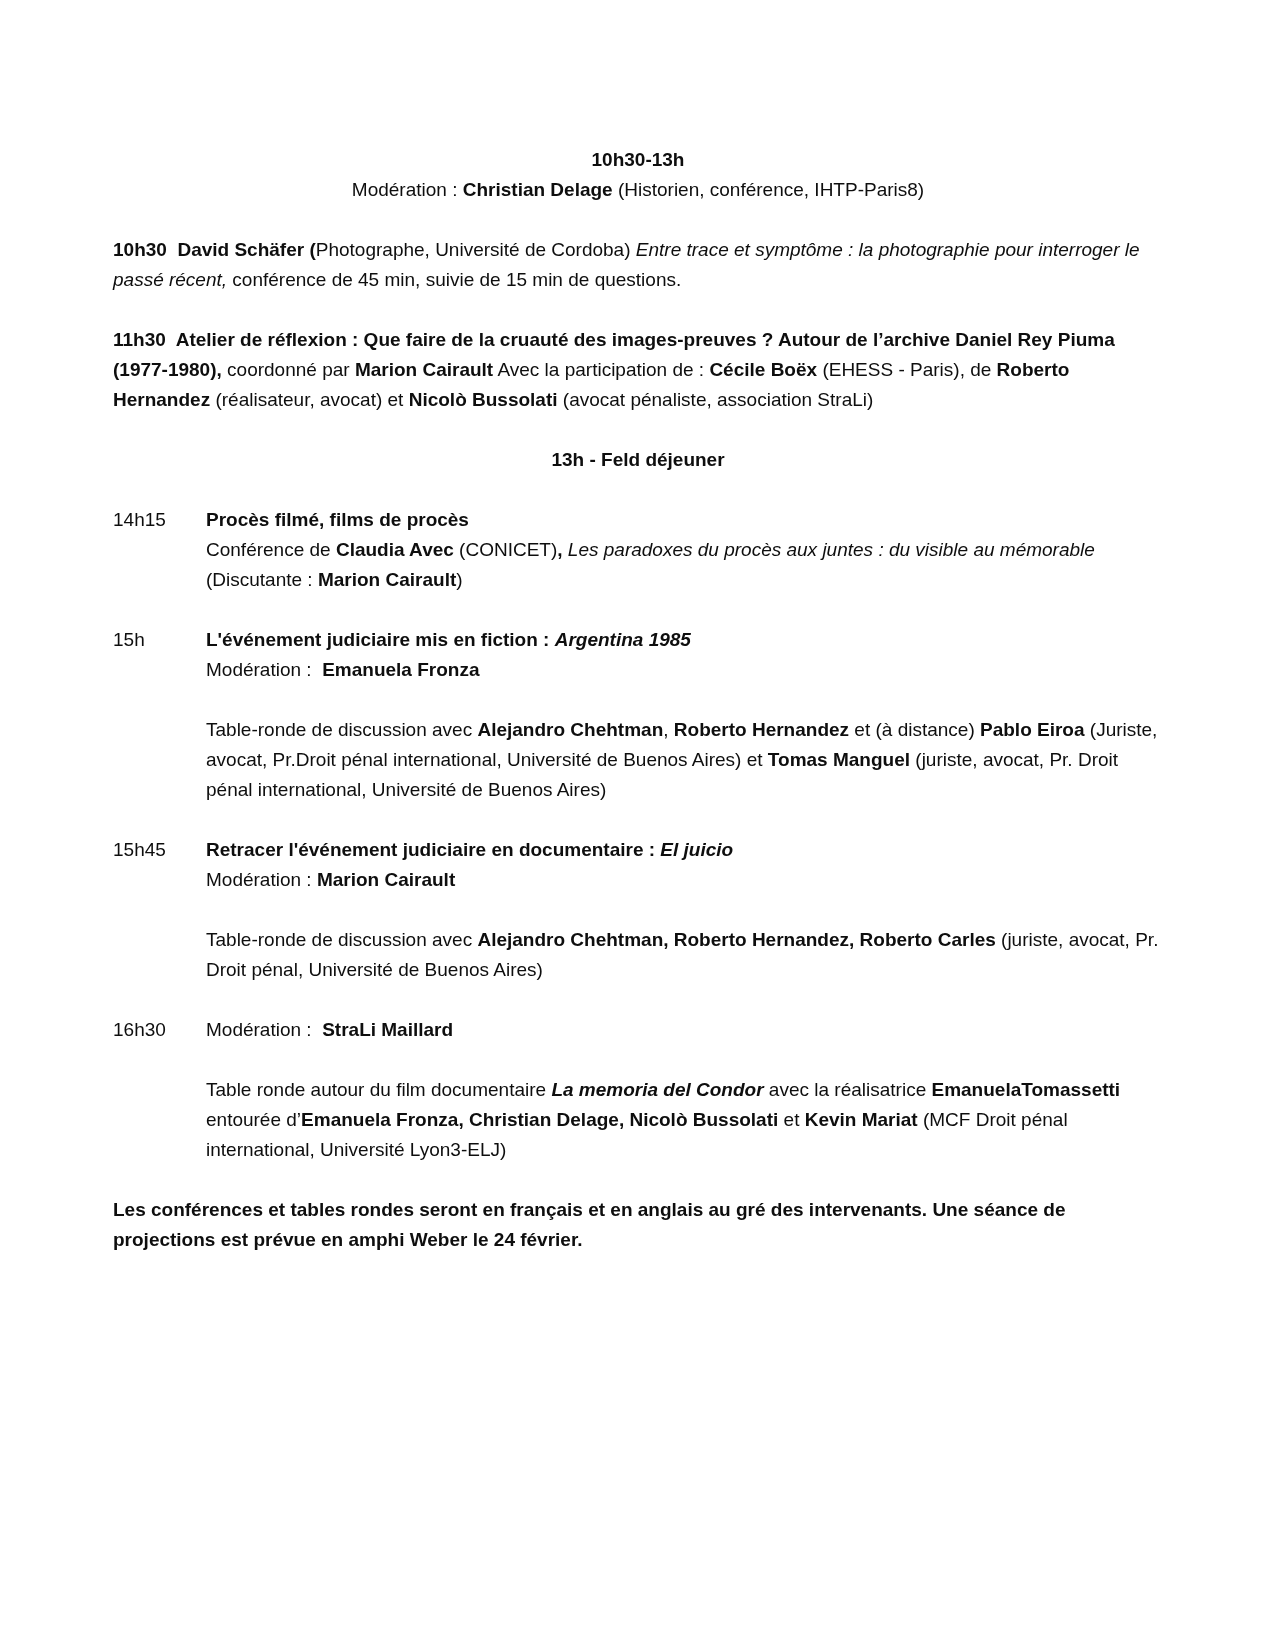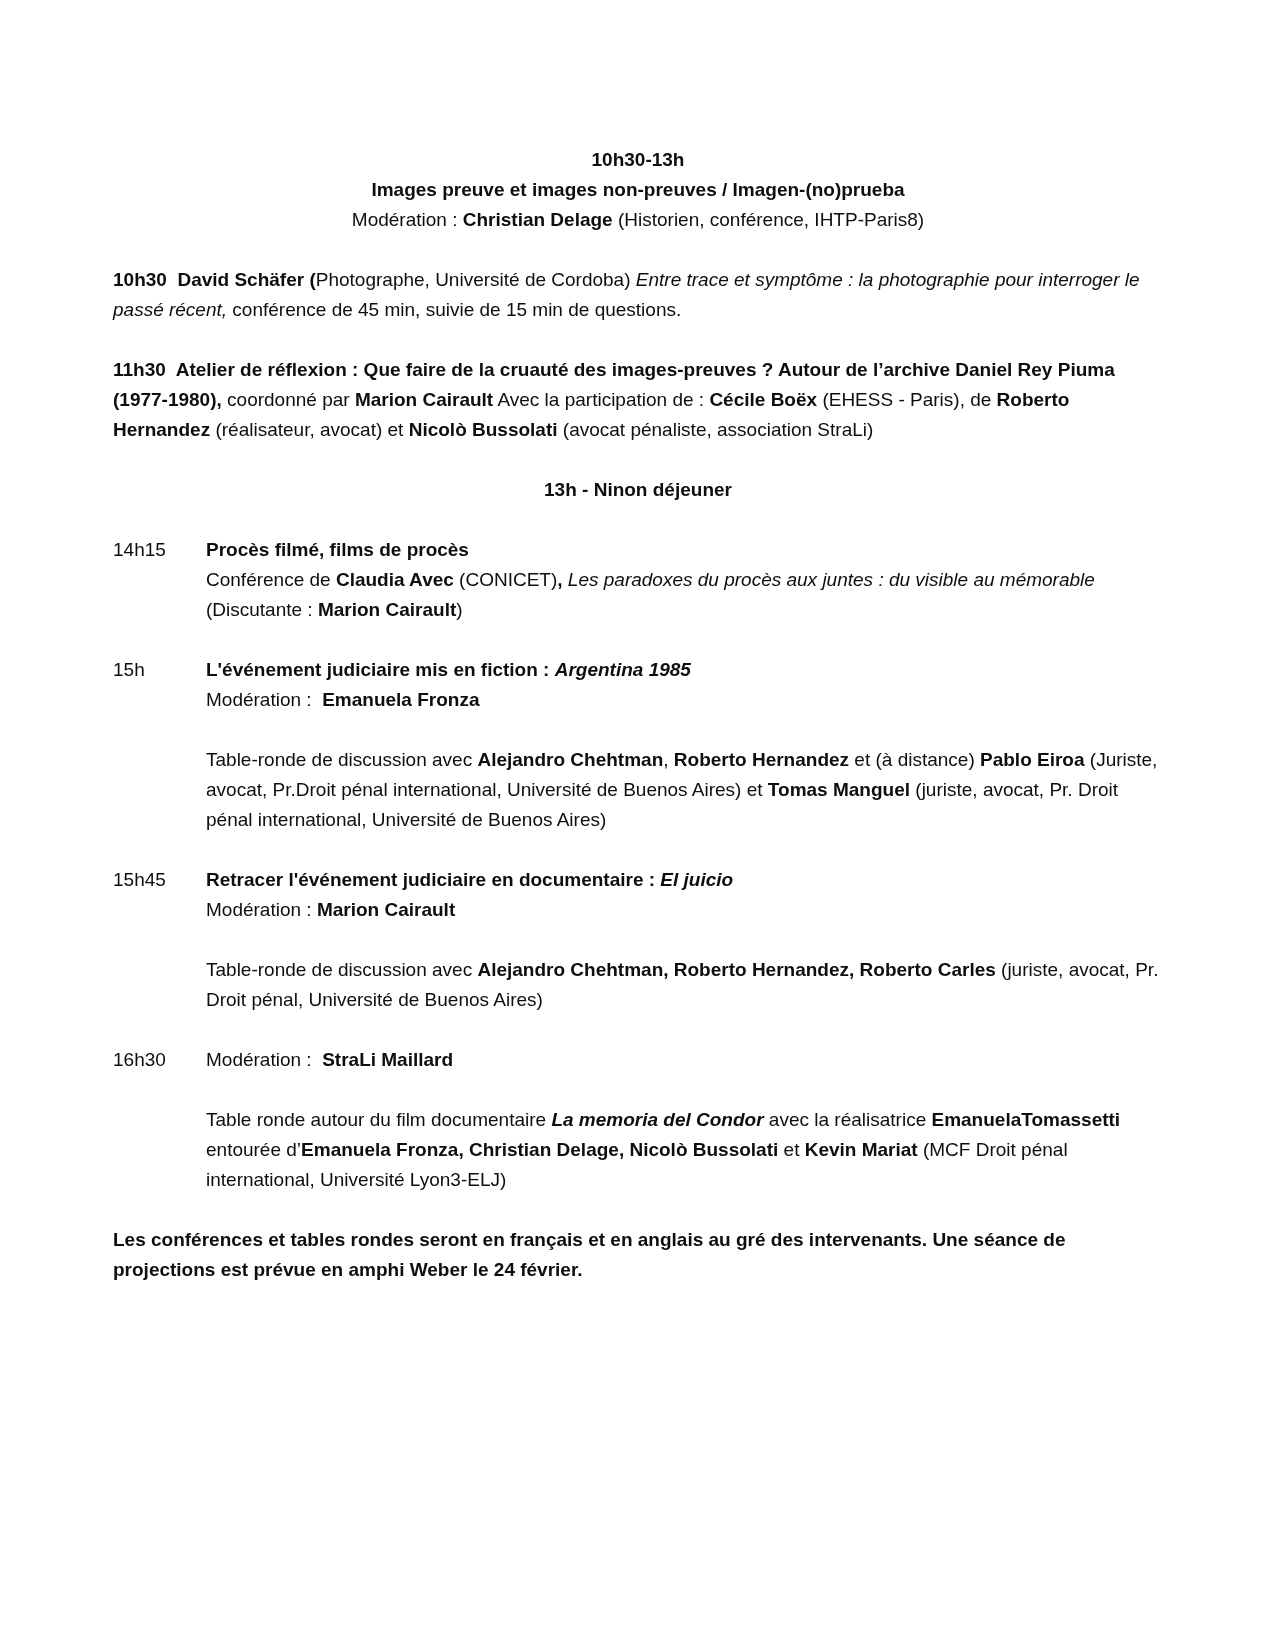--- a/index.html
+++ b/index.html
@@ -32,29 +32,28 @@
   .entry .body { flex: 1; min-width: 0; margin-left: 20px; }
   .roundtable { margin-top: 30px; }
 </style>
 </head>
 <body>
 
 <div class="page">
 
   <div class="header">
     <p class="centered"><span class="b">10h30-13h</span></p>
-    <p class="centered"><span class="b">Images preuve et images non-preuves / Imagen-(no)prueba</span></p>
     <p class="centered"><span>Modération : </span><span class="b">Christian Delage</span><span> (Historien, conférence, IHTP-Paris8)</span></p>
   </div>
 
   <p class="block"><span class="b">10h30  David Schäfer (</span><span>Photographe, Université de Cordoba) </span><span class="i">Entre trace et symptôme : la photographie pour interroger le passé récent,</span><span> conférence de 45 min, suivie de 15 min de questions.</span></p>
 
   <p class="block"><span class="b">11h30  Atelier de réflexion : Que faire de la cruauté des images-preuves ? Autour de l’archive Daniel Rey Piuma (1977-1980),</span><span> coordonné par </span><span class="b">Marion Cairault</span><span> Avec la participation de : </span><span class="b">Cécile Boëx</span><span> (EHESS - Paris), de </span><span class="b">Roberto Hernandez</span><span> (réalisateur, avocat) et </span><span class="b">Nicolò Bussolati</span><span> (avocat pénaliste, association StraLi)</span></p>
 
-  <p class="block centered"><span class="b">13h - Ninon déjeuner</span></p>
+  <p class="block centered"><span class="b">13h - Feld déjeuner</span></p>
 
   <div class="entry block">
     <div class="time">14h15</div>
     <div class="body">
       <p><span class="b">Procès filmé, films de procès</span></p>
       <p><span>Conférence de </span><span class="b">Claudia Avec</span><span> (CONICET)</span><span class="b">,</span><span> </span><span class="i">Les paradoxes du procès aux juntes : du visible au mémorable</span><span> (Discutante : </span><span class="b">Marion Cairault</span><span>)</span></p>
     </div>
   </div>
 
   <div class="entry block">

